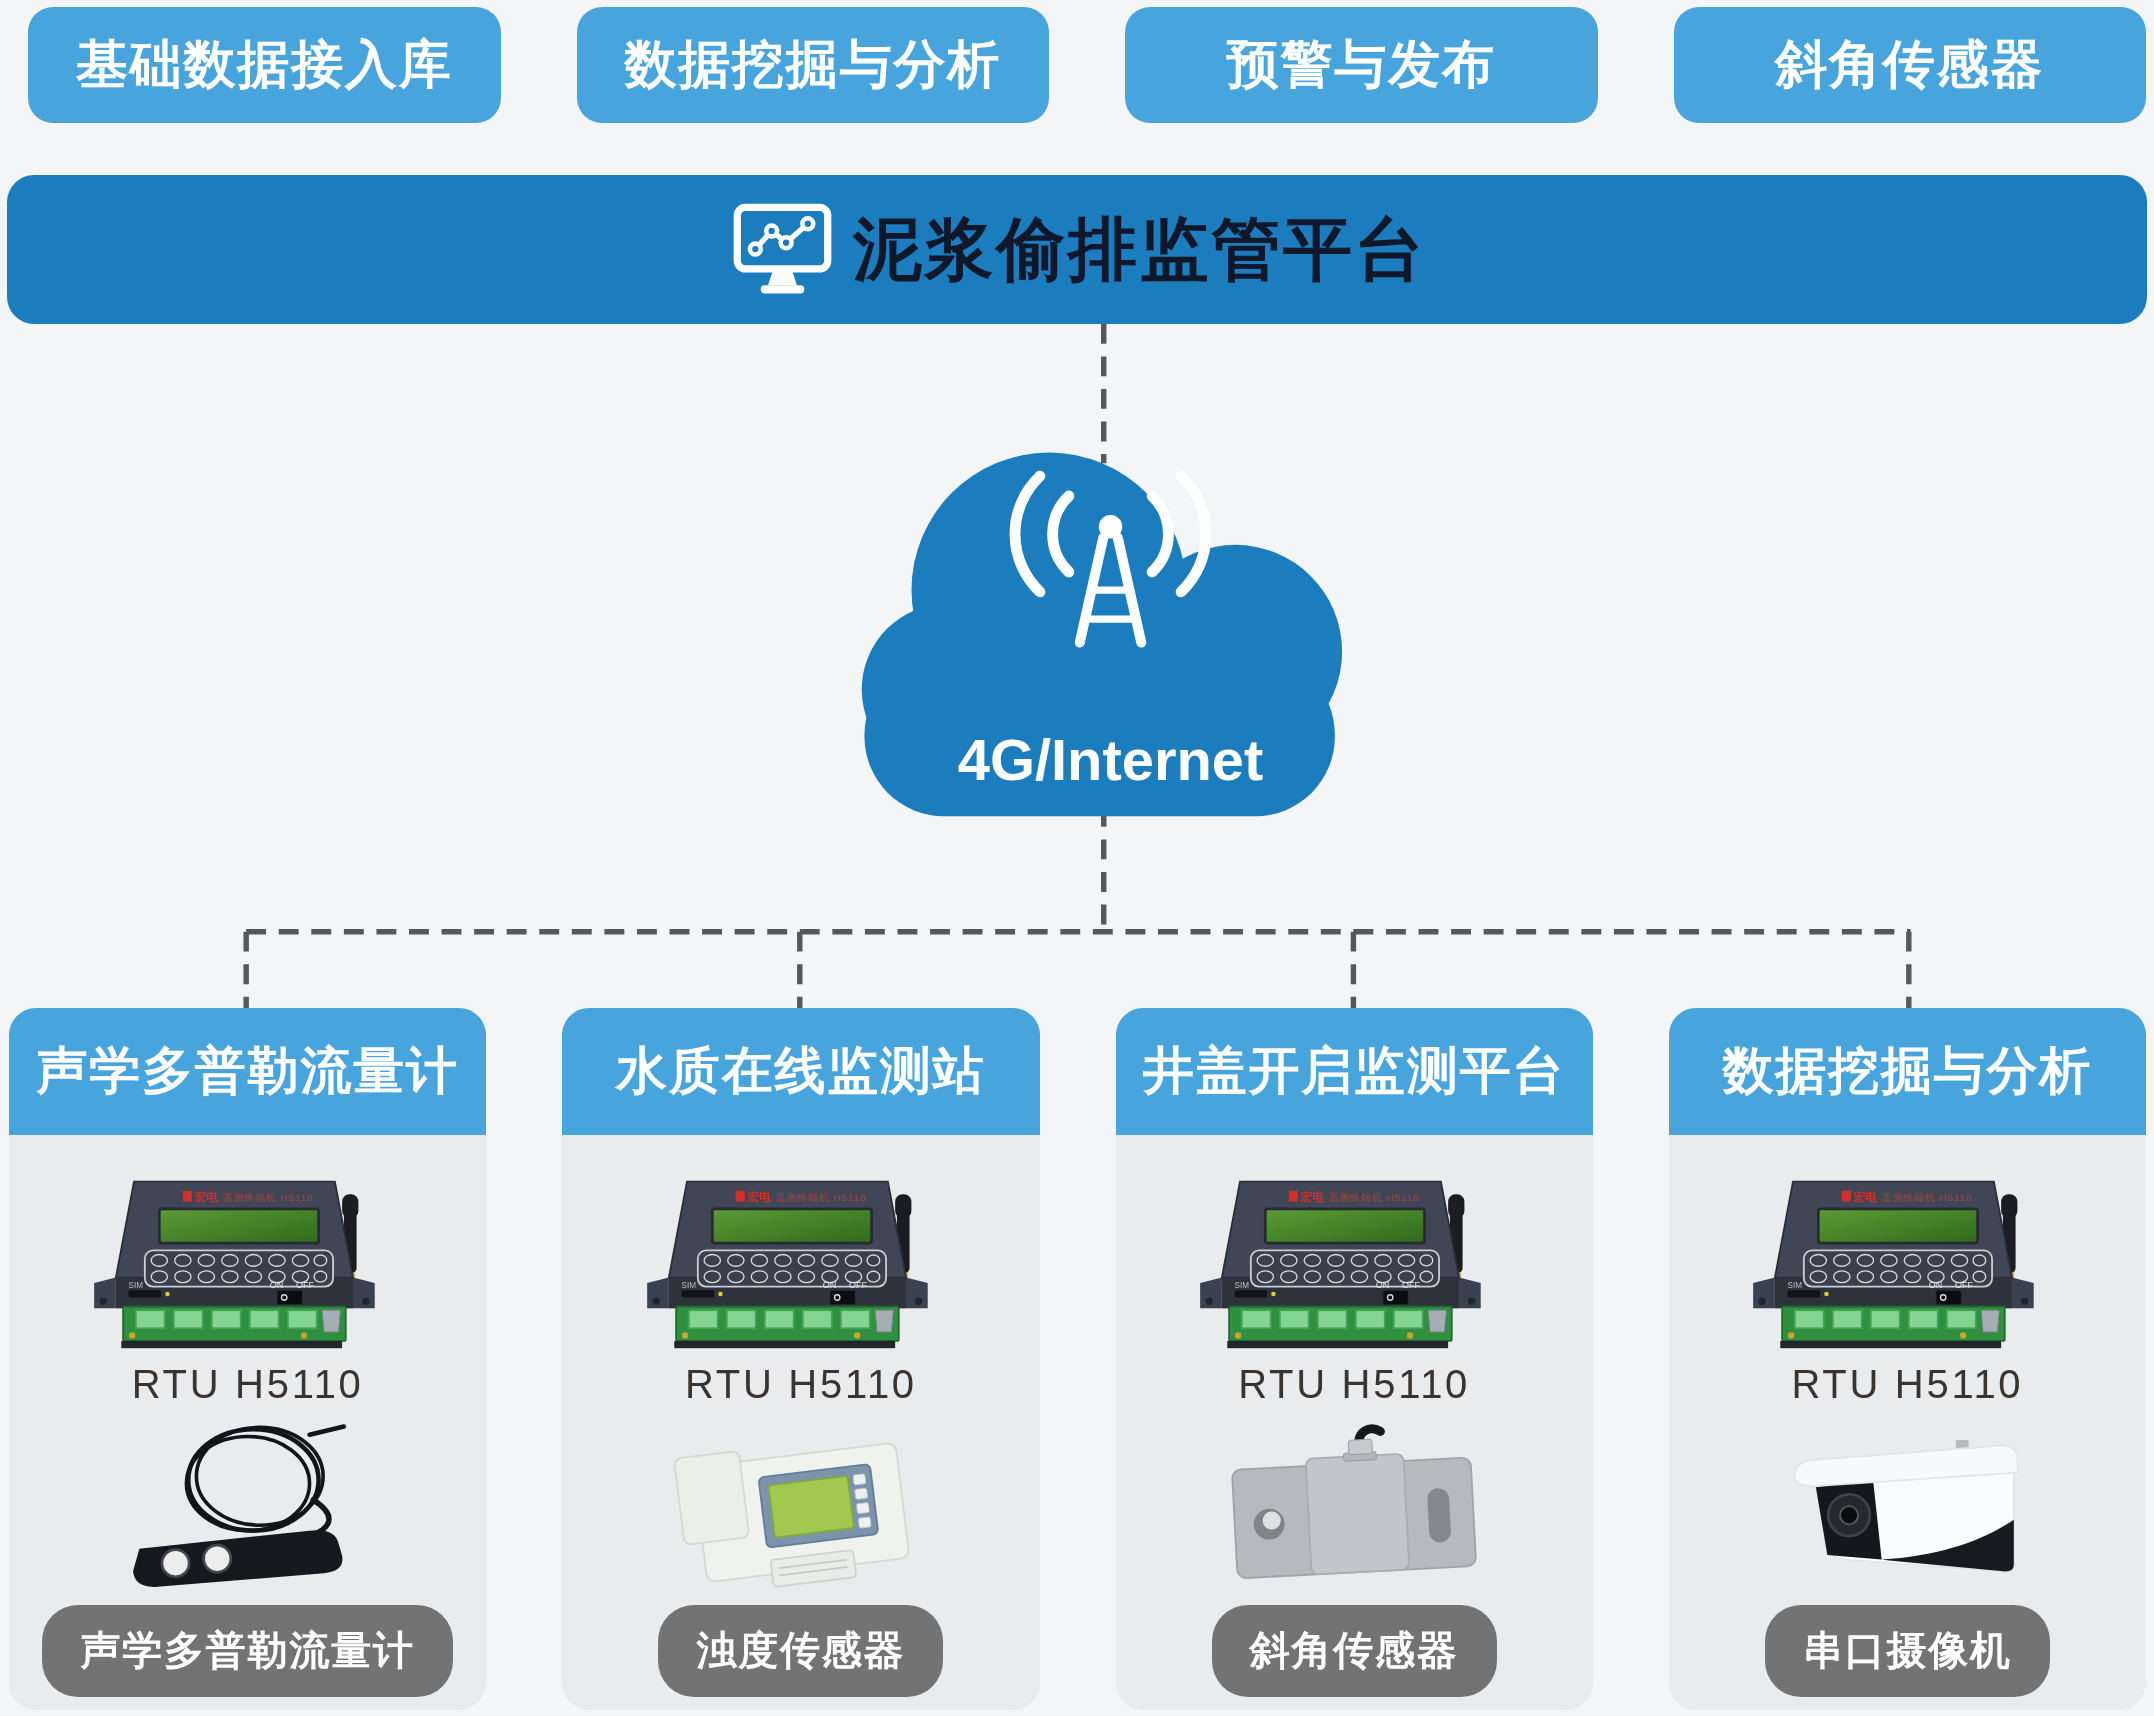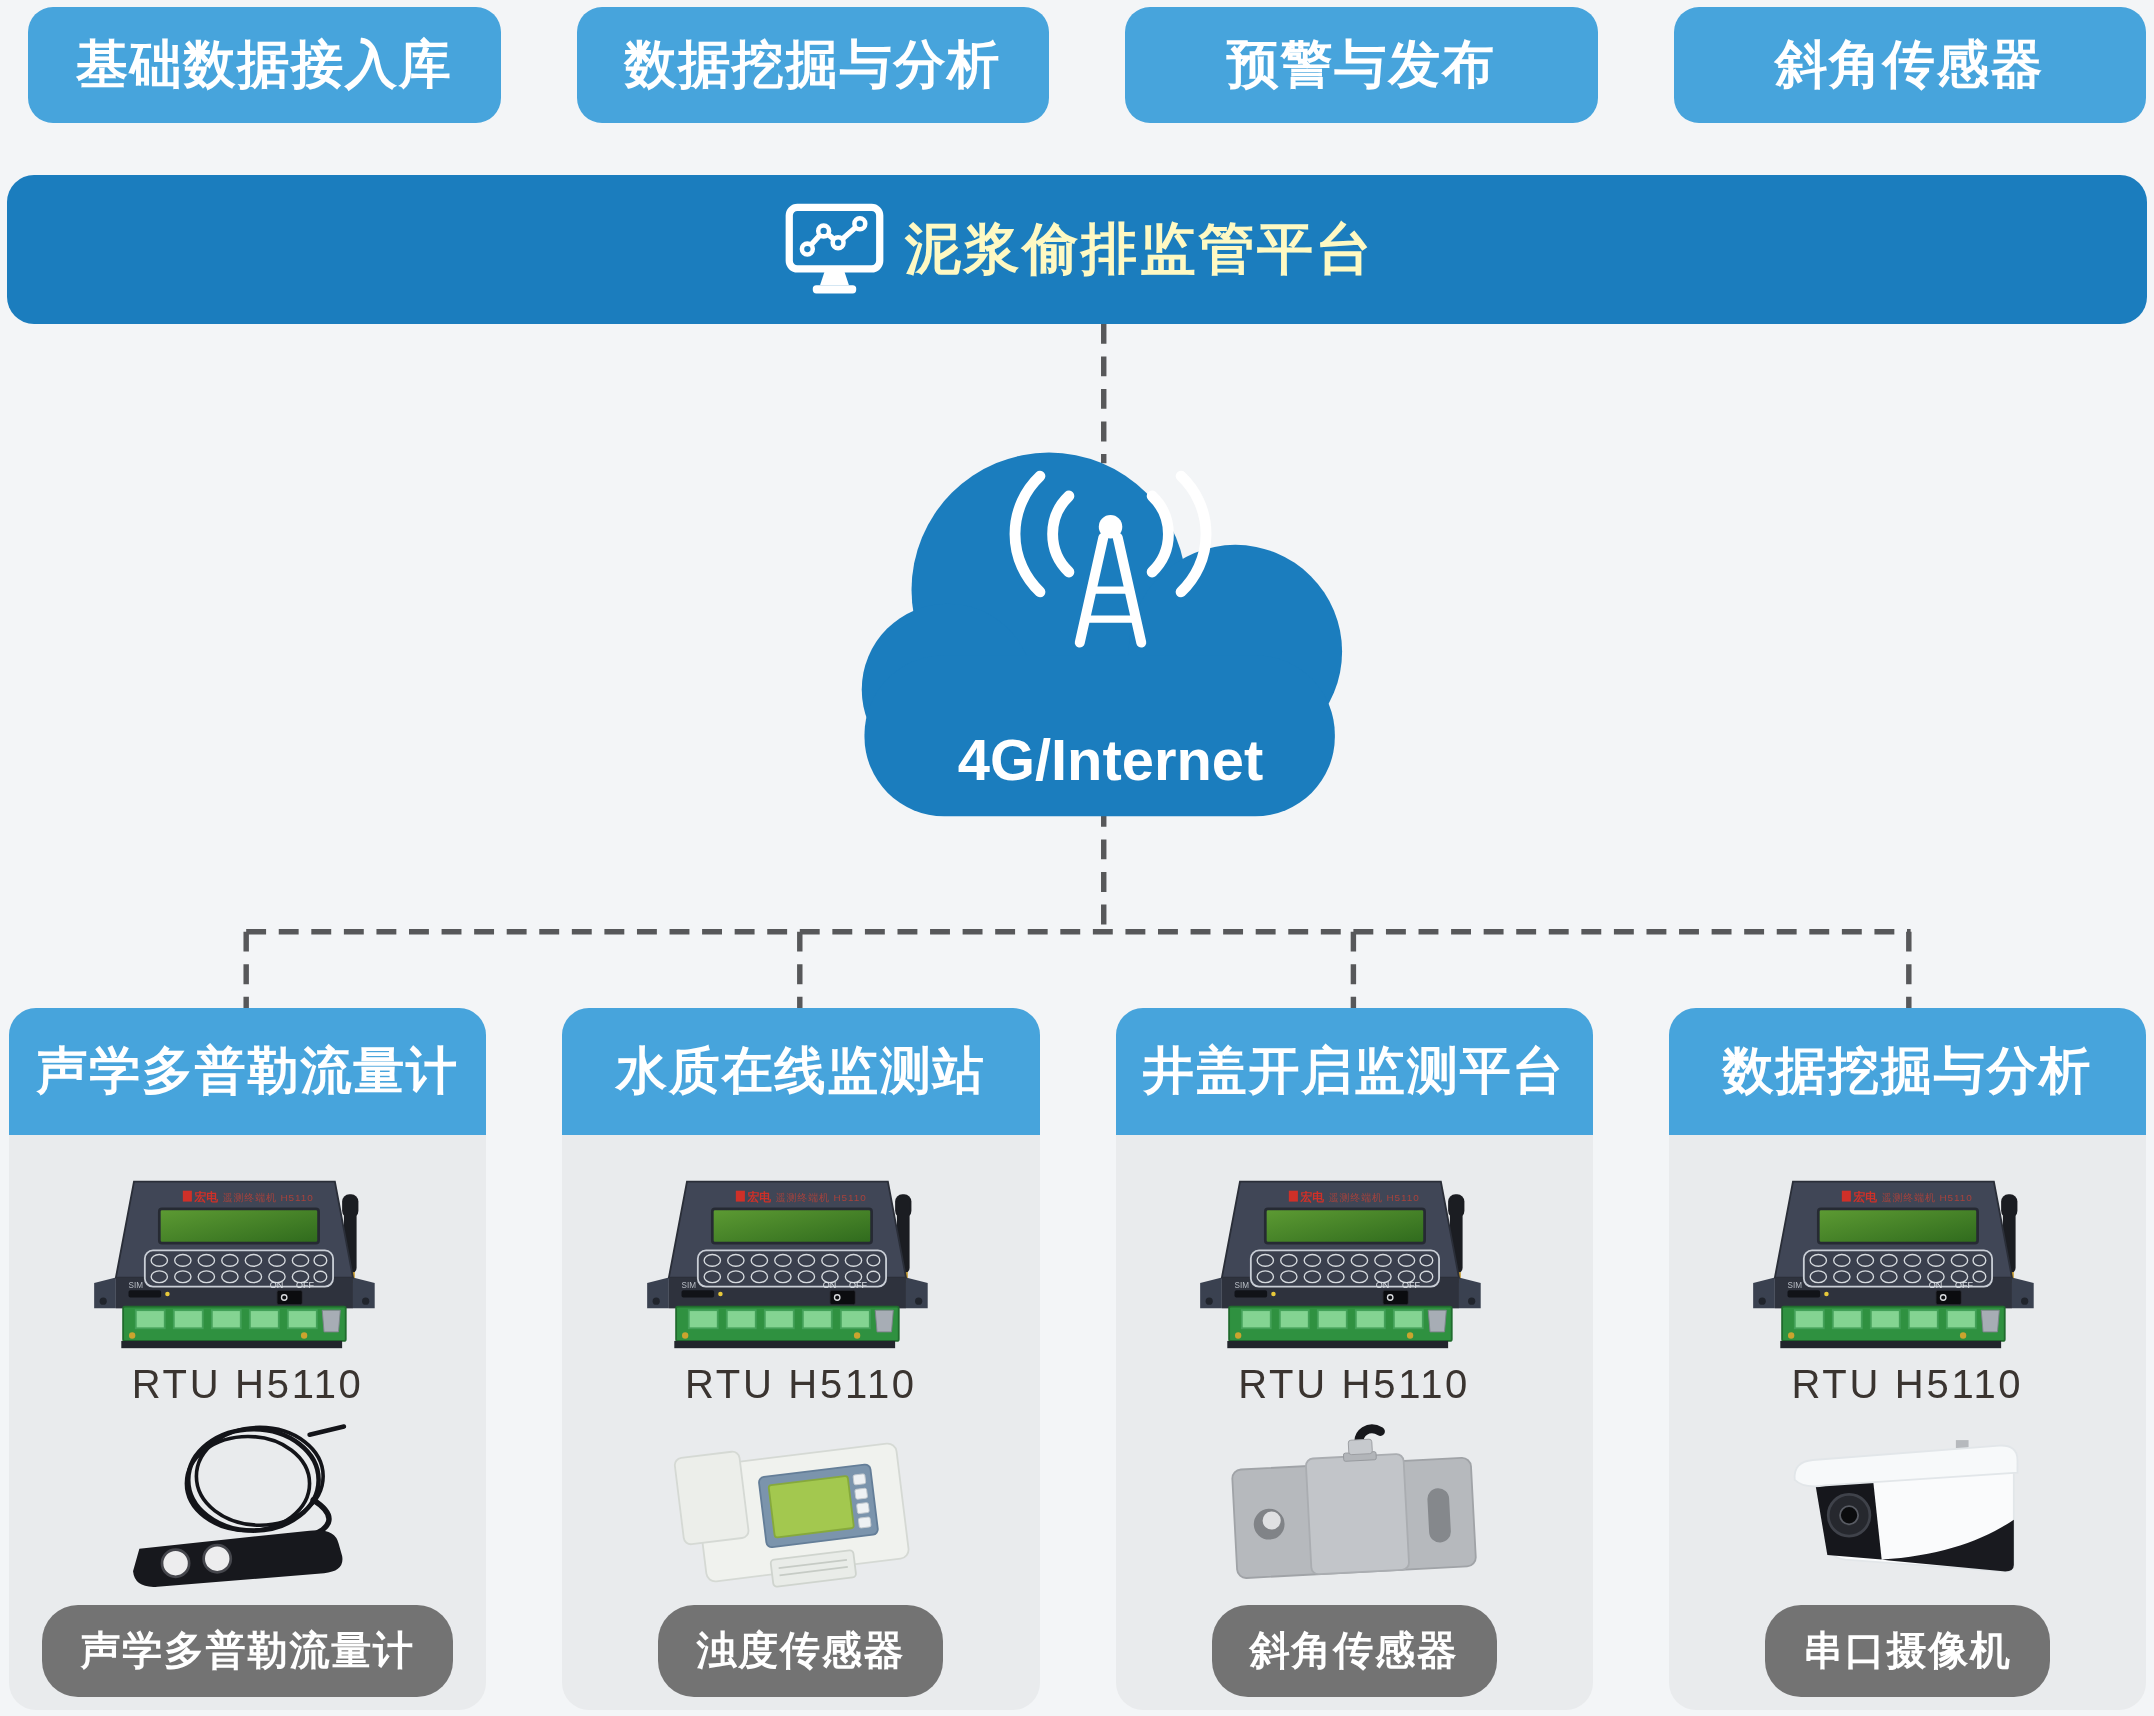--- a/index.html
+++ b/index.html
@@ -15,21 +15,21 @@
     width:478px;height:116px;background:#47a4dc;border-radius:25px;
     display:flex;align-items:center;justify-content:center;
     color:#fff;font-size:52px;font-weight:bold;letter-spacing:1.8px;
   }
 
   
   .banner{
     position:absolute;left:7.2px;top:175px;width:2140px;height:149px;
     background:#1b7dbe;border-radius:27px;
     display:flex;align-items:center;justify-content:center;gap:16px;
-    color:#fef9c3;font-size:56px;font-weight:bold;letter-spacing:2.7px;
+    color:#0f172a;font-size:69px;font-weight:bold;letter-spacing:2.7px;
   }
 
   
   .connectors{position:absolute;left:0;top:0;pointer-events:none;}
 
   
   .cloud-wrap{position:absolute;left:812px;top:418px;width:588px;height:403px;}
 
   
   .cards-row{position:absolute;top:1008px;left:9px;right:9px;display:flex;gap:76px;}

